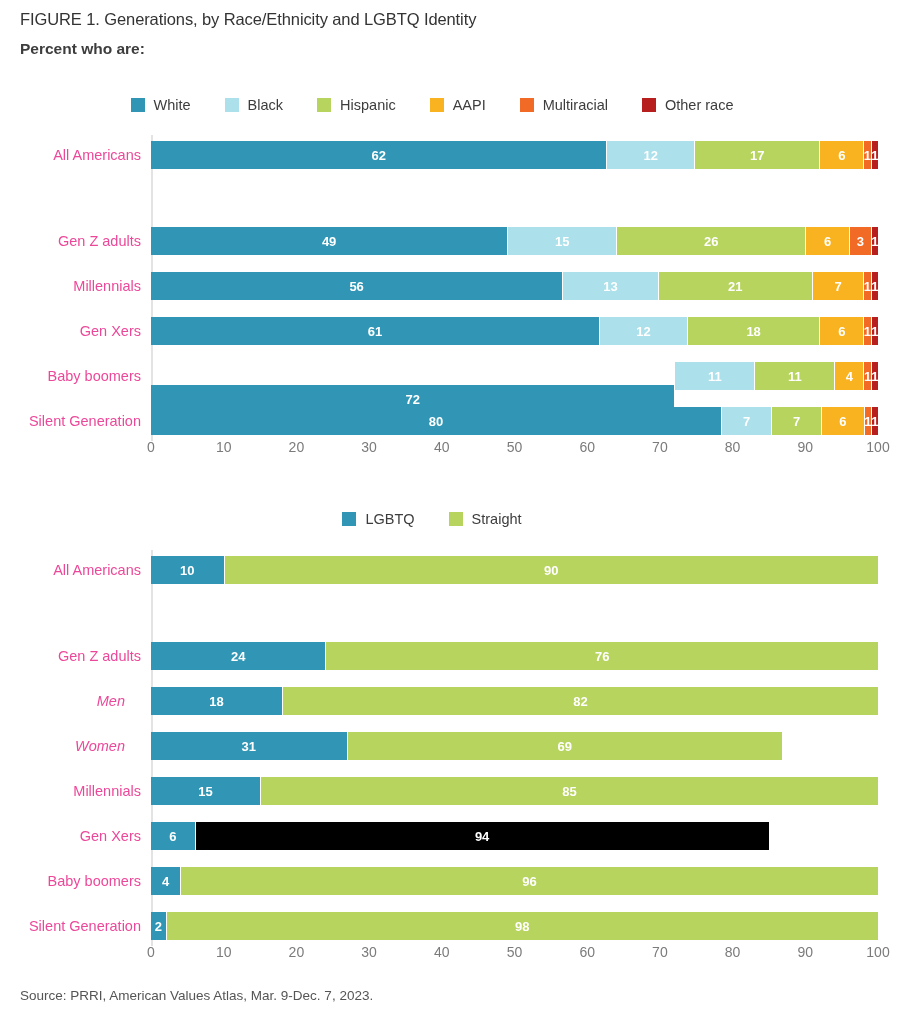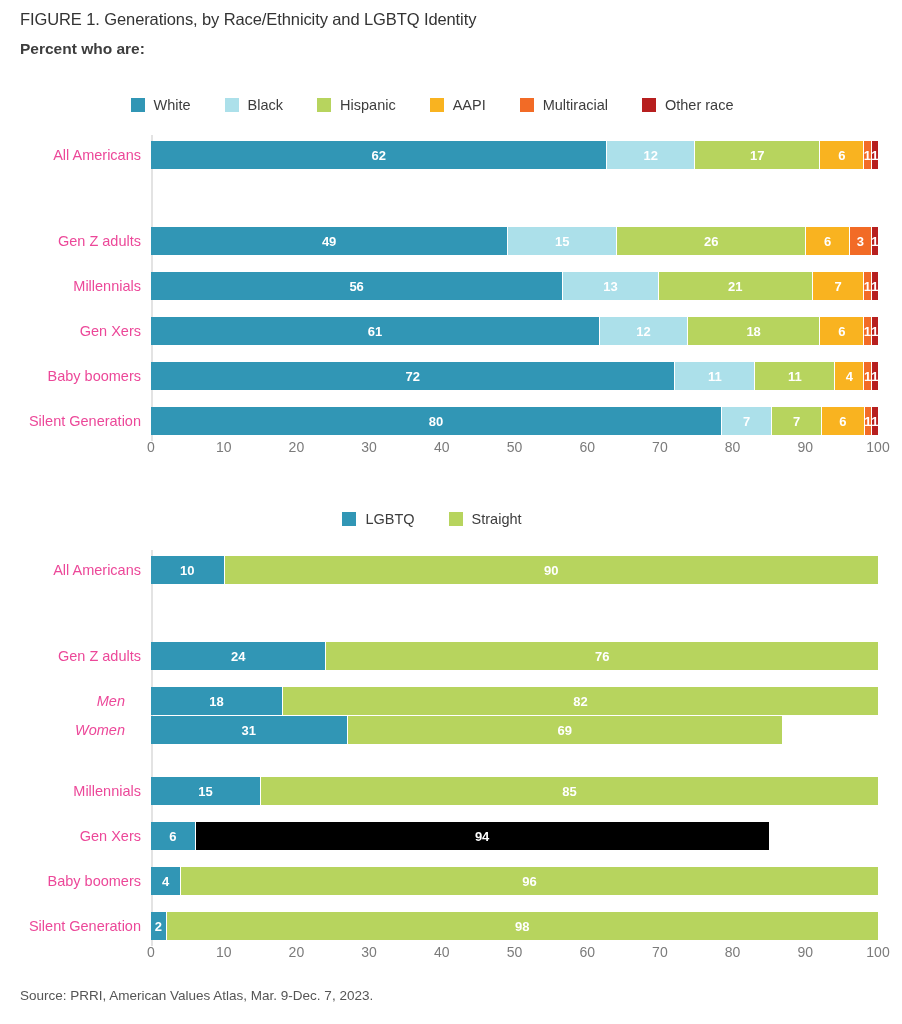--- a/index.html
+++ b/index.html
@@ -281,21 +281,21 @@
               <span class="seg-val">1</span>
             </div>
             <div class="seg" style="width: 7.34343px; background: rgb(183, 31, 31);">
               <span class="seg-val">1</span>
             </div>
           </div>
         </div>
         <div class="row" style="top: 221px;">
           <div class="row-label">Baby boomers</div>
           <div class="bar" style="width: 727px;">
-            <div class="seg" style="width: 523.44px; background: rgb(49, 150, 181);">
+            <div class="seg" style="width: 523.44px; background: rgb(49, 150, 181); margin-top: 23px;">
               <span class="seg-val">72</span>
             </div>
             <div class="seg" style="width: 79.97px; background: rgb(172, 224, 234);">
               <span class="seg-val">11</span>
             </div>
             <div class="seg" style="width: 79.97px; background: rgb(183, 212, 94);">
               <span class="seg-val">11</span>
             </div>
             <div class="seg" style="width: 29.08px; background: rgb(249, 179, 32);">
               <span class="seg-val">4</span>
@@ -387,21 +387,21 @@
           <div class="row-label indent">Men</div>
           <div class="bar" style="width: 727px;">
             <div class="seg" style="width: 130.86px; background: rgb(49, 150, 181);">
               <span class="seg-val">18</span>
             </div>
             <div class="seg" style="width: 596.14px; background: rgb(183, 212, 94);">
               <span class="seg-val">82</span>
             </div>
           </div>
         </div>
-        <div class="row" style="top: 160px;">
+        <div class="row" style="top: 176px;">
           <div class="row-label indent">Women</div>
           <div class="bar" style="width: 631px;">
             <div class="seg" style="width: 225.37px; background: rgb(49, 150, 181);">
               <span class="seg-val">31</span>
             </div>
             <div class="seg" style="width: 501.63px; background: rgb(183, 212, 94);">
               <span class="seg-val">69</span>
             </div>
           </div>
         </div>

